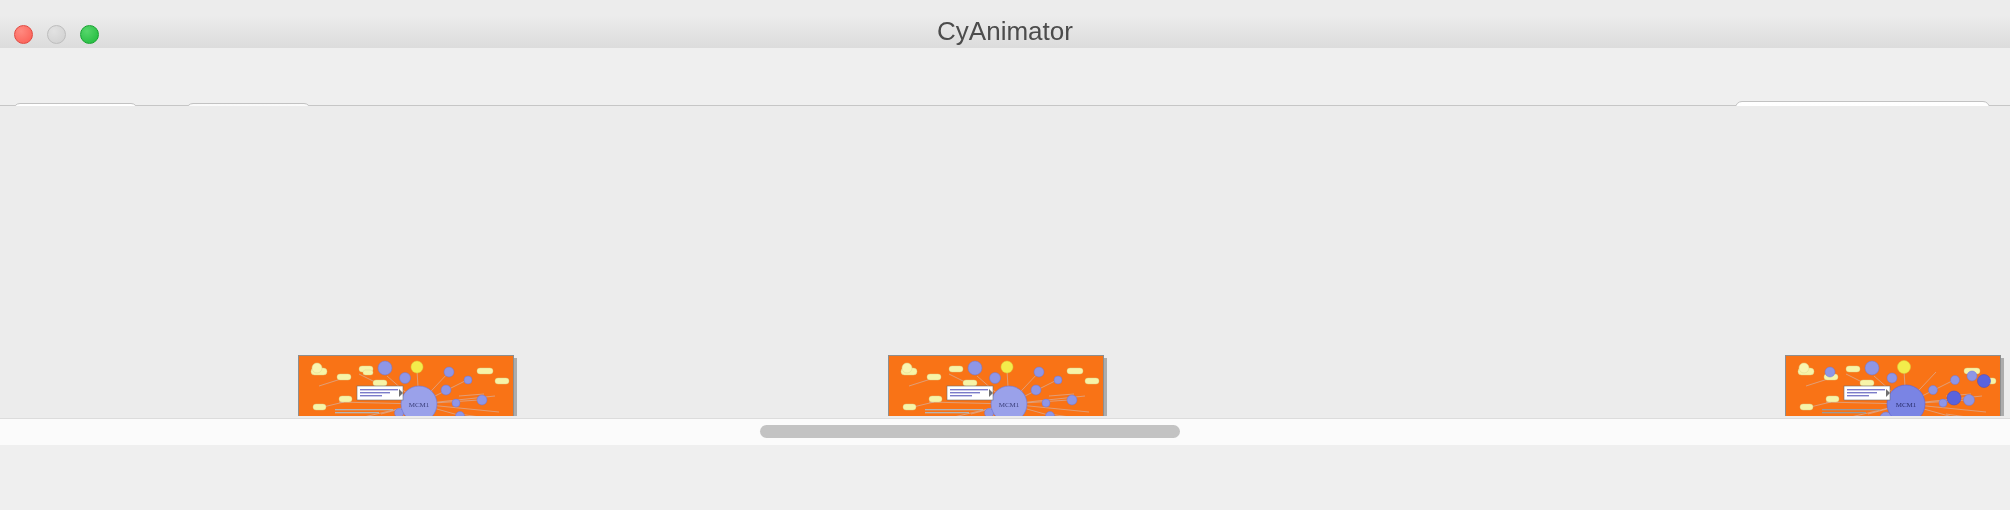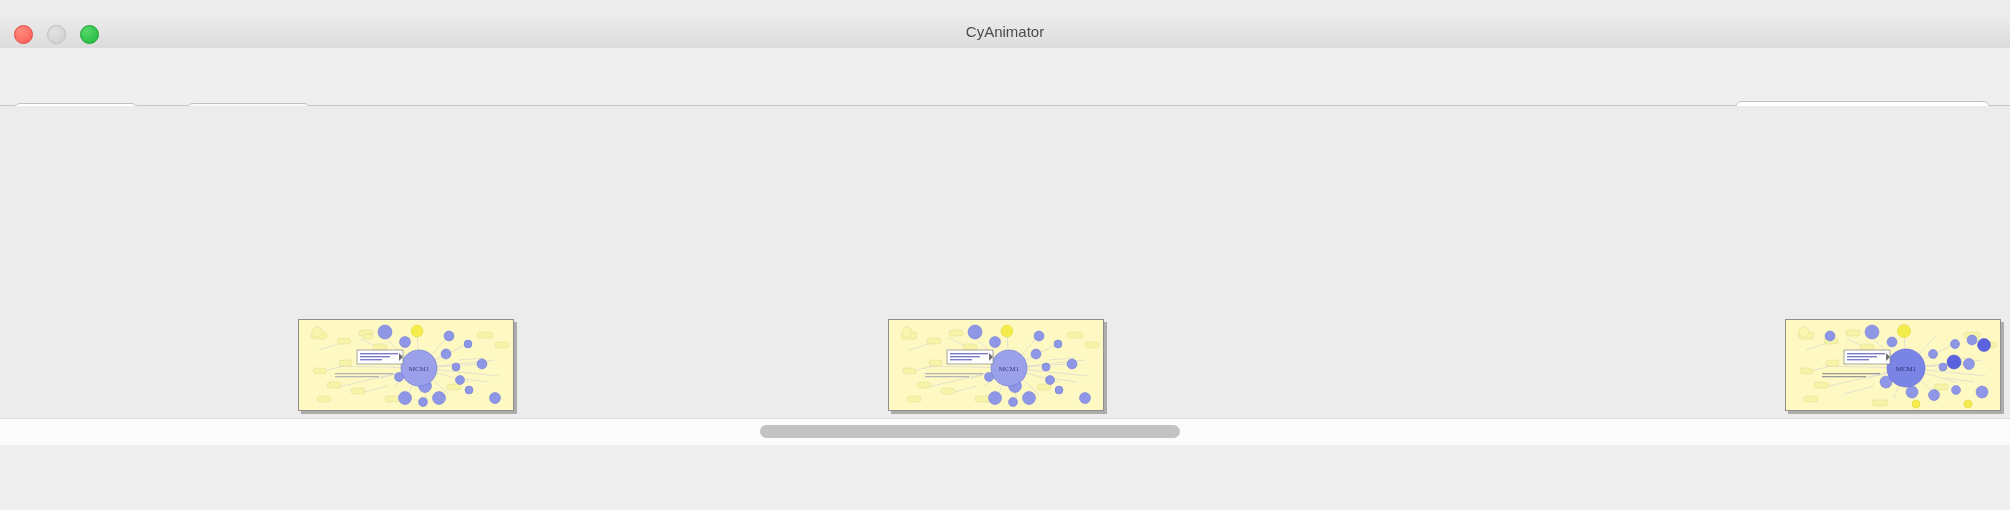--- a/index.html
+++ b/index.html
@@ -25,21 +25,21 @@
     border-left:5px solid transparent;border-right:5px solid transparent;border-top:7px solid #111;}
 
   
   .titlebar{position:absolute;left:0;top:15px;width:2010px;height:33px;
     background:linear-gradient(#ececec,#dcdcdc);border-bottom:1px solid #b4b4b4;}
   .traffic{position:absolute;top:10px;display:block;width:17px;height:17px;border-radius:50%;}
   .tl-close{left:14px;background:radial-gradient(circle at 35% 30%,#ff8a80,#fb5b52);border:1px solid #e1483f;}
   .tl-min{left:47px;background:radial-gradient(circle at 35% 30%,#e2e2e2,#cfcfcf);border:1px solid #bdbdbd;}
   .tl-max{left:80px;background:radial-gradient(circle at 35% 30%,#56d66b,#1db93a);border:1px solid #17a331;}
   .title-text{position:absolute;left:0;top:0;width:2010px;height:33px;line-height:33px;
-    text-align:center;font-size:15px;color:#4c4c4c;}
+    text-align:center;font-size:26px;color:#4c4c4c;}
 
   
   .toolbar{position:absolute;left:0;top:48px;width:2010px;height:57px;background:#efefef;
     border-bottom:1px solid #c6c6c6;}
   .btn{position:absolute;border-radius:7px;border:1px solid #c2c2c2;
     box-shadow:0 1px 1px rgba(0,0,0,.07);cursor:default;box-sizing:border-box;}
   .btn-white{background:linear-gradient(#ffffff,#fdfdfd);}
   .btn-gray{background:linear-gradient(#fafafa,#f3f3f3);}
   #add-frame-btn{left:13px;top:55px;width:125px;height:40px;}
   #delete-frame-btn{left:186px;top:55px;width:125px;height:40px;}
@@ -56,22 +56,22 @@
   .trash-icon .lid{position:absolute;left:0;top:2px;width:22px;height:2px;background:#8a8a8a;}
   .trash-icon .handle{position:absolute;left:7px;top:0px;width:8px;height:3px;
     border:2px solid #8a8a8a;border-bottom:none;box-sizing:border-box;border-radius:2px 2px 0 0;}
   .trash-icon .can{position:absolute;left:2px;top:4px;width:18px;height:20px;
     border:2px solid #8a8a8a;border-top:none;box-sizing:border-box;border-radius:0 0 3px 3px;}
   .trash-icon .rib{position:absolute;top:8px;width:2px;height:12px;background:#8a8a8a;}
 
   
   .timeline{position:absolute;left:0;top:106px;width:2010px;height:310px;background:#ececec;overflow:hidden;}
 
-  .thumb{position:absolute;width:214px;height:90px;background:#fef9c3;
-    border:1px solid #8e8e8e;box-shadow:3px 3px 0 rgba(120,120,120,.55);overflow:hidden;}
+  .thumb{position:absolute;width:214px;height:90px;background:#f97316;
+    border:1px solid #8e8e8e;box-shadow:3px 3px 0 rgba(120,120,120,.55);overflow:hidden;margin-top:36px;}
   .thumb .net{position:absolute;left:0;top:0;width:100%;height:100%;}
 
   
   .hscroll{position:absolute;left:0;top:418px;width:2010px;height:26px;
     background:#fbfbfb;border-top:1px solid #dcdcdc;border-bottom:1px solid #a9a9a9;}
   .hscroll .thumbbar{position:absolute;left:760px;top:6px;width:420px;height:13px;
     background:#c3c3c3;border-radius:7px;}
 
   
   .controls{position:absolute;left:0;top:445px;width:2010px;height:65px;background:#efefef;}

